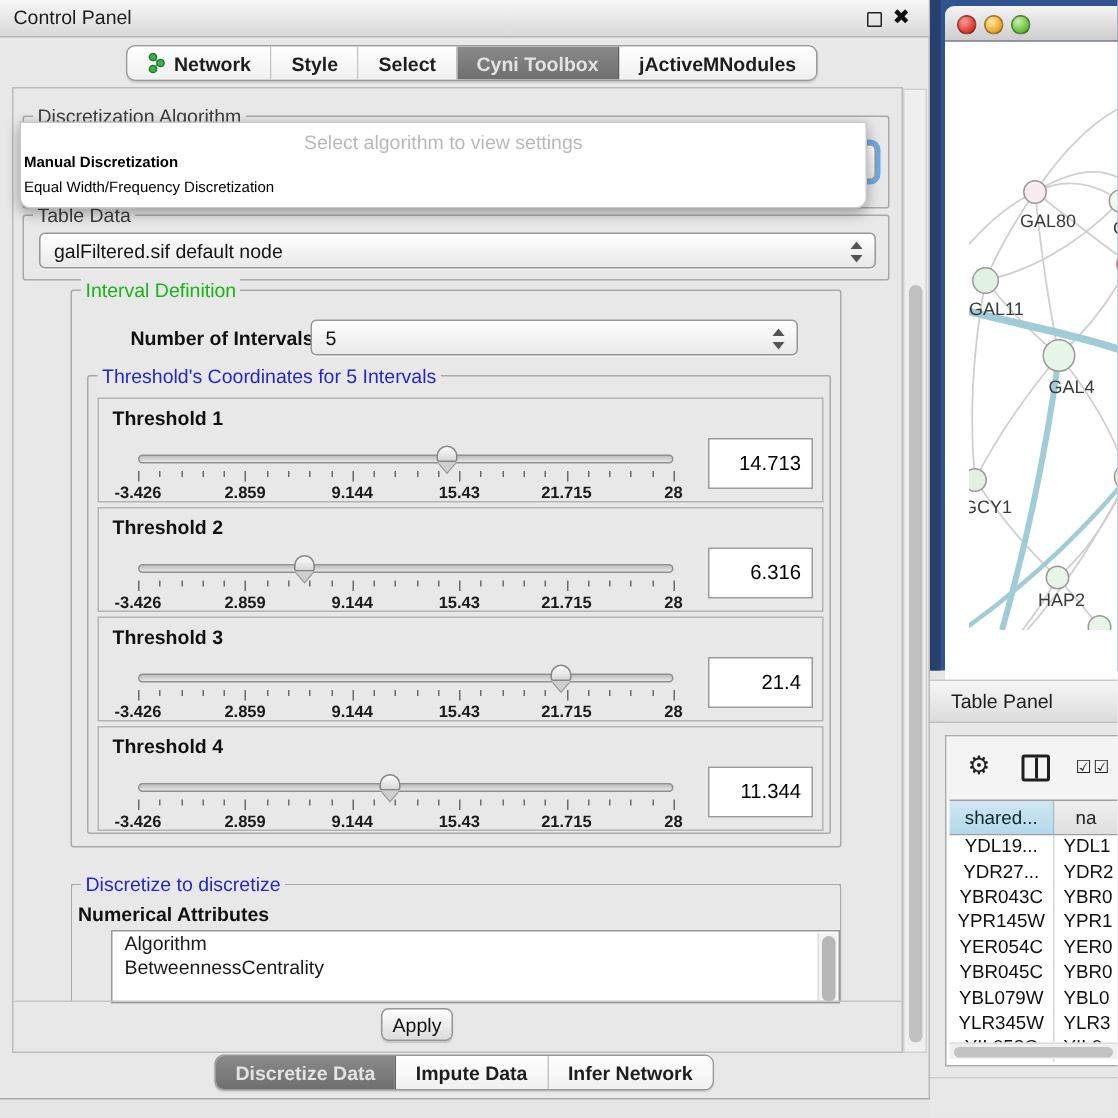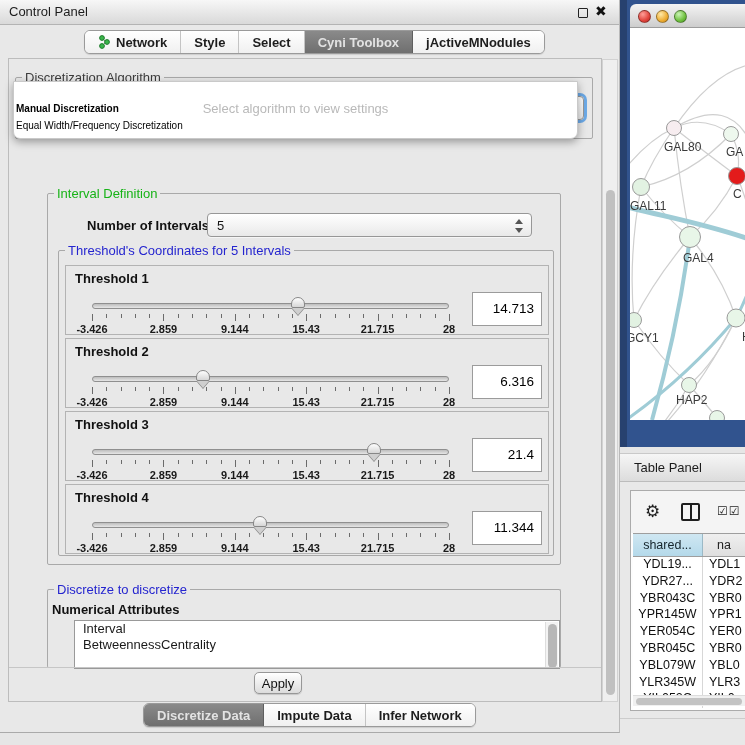--- a/index.html
+++ b/index.html
@@ -46,21 +46,21 @@
   .combo .spin{position:absolute;right:7px;top:4px;width:9px;height:16px;}
   .combo .spin i{position:absolute;left:0;width:0;height:0;border-left:4.5px solid transparent;border-right:4.5px solid transparent;}
   .combo .spin i.up{top:1px;border-bottom:5px solid #555;}
   .combo .spin i.dn{bottom:1px;border-top:5px solid #555;}
   .combo.focused{box-shadow:0 0 0 3px rgba(86,157,229,.85);}
 
   
   #algo-popup{position:absolute;left:4px;top:22px;width:565px;height:58px;background:#fff;
     border:1px solid #c9c9c9;border-radius:0 0 7px 7px;
     box-shadow:0 3px 9px rgba(0,0,0,.35);z-index:40;font-size:13px;}
-  #algo-popup .ph{position:absolute;left:0;top:19px;width:100%;text-align:center;color:#b9b9b9;}
+  #algo-popup .ph{position:absolute;left:0;top:5px;width:100%;text-align:center;color:#b9b9b9;}
   #algo-popup .opt{position:absolute;left:2px;font-size:10px;color:#000;}
   #algo-popup .opt.b{font-weight:bold;}
 
   
   .thr{position:absolute;left:6px;width:484px;height:70px;border:1px solid #b3b3b3;background:#e8e8e8;}
   .thr .tlabel{position:absolute;left:9px;top:5px;font-size:13px;font-weight:bold;color:#111;}
   .thr .track{position:absolute;left:26px;top:37px;width:357px;height:6px;border:1px solid #8f8f8f;
     border-radius:4px;background:linear-gradient(#bdbdbd,#e6e6e6);}
   .thumb{position:absolute;top:-7px;width:14px;height:11px;background:linear-gradient(#fefefe,#d6d6d6);
     border:1px solid #878787;border-radius:7px 7px 2px 2px;z-index:2;}
@@ -93,21 +93,21 @@
 
   
   #net-frame{position:absolute;left:620px;top:0;width:125px;height:447px;background:#31538e;}
   #net-frame .inner-shade{position:absolute;left:0;top:0;width:7px;height:100%;background:#27416f;}
   #net-titlebar{position:absolute;left:10px;top:4px;right:0;height:24px;
     background:linear-gradient(#f4f4f4,#cdcdcd);border-bottom:1px solid #9c9c9c;border-radius:6px 0 0 0;}
   .tl{position:absolute;top:5.5px;width:13px;height:13px;border-radius:50%;border:1px solid rgba(0,0,0,.35);}
   .tl.red{left:8px;background:radial-gradient(circle at 35% 30%,#ff9e97,#e0443c 60%,#b02a24);}
   .tl.yellow{left:26px;background:radial-gradient(circle at 35% 30%,#ffe9a8,#eead33 60%,#c4851c);}
   .tl.green{left:44px;background:radial-gradient(circle at 35% 30%,#c9f3b4,#6fc13f 60%,#4f9427);}
-  #net-canvas{position:absolute;left:10px;top:28px;right:0;height:392px;background:#fff;overflow:hidden;}
+  #net-canvas{position:absolute;left:10px;top:28px;right:0;height:504px;background:#fff;overflow:hidden;padding-left:16px;}
 
   #table-panel-bar{position:absolute;left:620px;top:453px;width:125px;height:29px;
     background:linear-gradient(#f6f6f6,#dcdcdc);border-top:1px solid #c9c9c9;border-bottom:1px solid #bcbcbc;}
   #table-panel-bar span{position:absolute;left:14px;top:6px;font-size:13px;color:#1c1c1c;}
   #table-panel-body{position:absolute;left:620px;top:482px;width:125px;height:263px;background:#e8e8e8;}
   #tp-container{position:absolute;left:10px;top:8px;right:0;height:221px;background:#fdfdfd;
     border:1px solid #ababab;border-right:none;overflow:hidden;}
   #tp-toolbar{position:absolute;left:0;top:0;width:100%;height:42px;background:#f4f4f4;}
   .gear{position:absolute;left:14px;top:10px;font-size:17px;color:#1e1e1e;}
   .colsplit{position:absolute;left:50px;top:12px;width:19px;height:18px;border:2px solid #1e1e1e;border-radius:2px;}
@@ -172,20 +172,30 @@
           </div>
       </div>
     </div>
 
     <div id="algo-popup">
       <div class="ph">Select algorithm to view settings</div>
       <div class="opt b" style="top:21px;">Manual Discretization</div>
       <div class="opt" style="top:38px;">Equal Width/Frequency Discretization</div>
     </div>
 
+    <div class="group" style="left:6px;top:84px;width:578px;height:44px;">
+      <span class="gtitle">Table Data</span>
+      <div class="combo" style="left:10px;top:11px;width:558px;">
+        <span>galFiltered.sif default node</span>
+        <div class="spin">
+            <i class="up"></i>
+            <i class="dn"></i>
+          </div>
+      </div>
+    </div>
 
     <div class="group" style="left:38px;top:134px;width:514px;height:372px;">
       <span class="gtitle green">Interval Definition</span>
 
       <span style="position:absolute;left:39px;top:24px;font-size:13px;font-weight:bold;color:#111;">Number of Intervals</span>
       <div class="combo" style="left:159px;top:19px;width:325px;">
         <span>5</span>
         <div class="spin">
             <i class="up"></i>
             <i class="dn"></i>
@@ -363,21 +373,21 @@
       </div>
     </div>
 
     <div class="group" style="left:38px;top:530px;width:514px;height:79px;border-bottom:none;">
       <span class="gtitle blue">Discretize to discretize</span>
       <span style="position:absolute;left:4px;top:12px;font-size:13px;font-weight:bold;color:#111;">Numerical Attributes</span>
       <div id="attr-list">
         <div class="vsb">
             <div class="vthumb"></div>
           </div>
-      <div class="li">Interval</div>
+      <div class="li">Algorithm</div>
           <div class="li">BetweennessCentrality</div>
         </div>
     </div>
 
     <hr class="sep" style="top:608px;">
     <div class="btn" style="left:245px;top:613px;width:48px;">Apply</div>
   </div>
 
   <div id="outer-sb">
       <div class="vthumb"></div>

